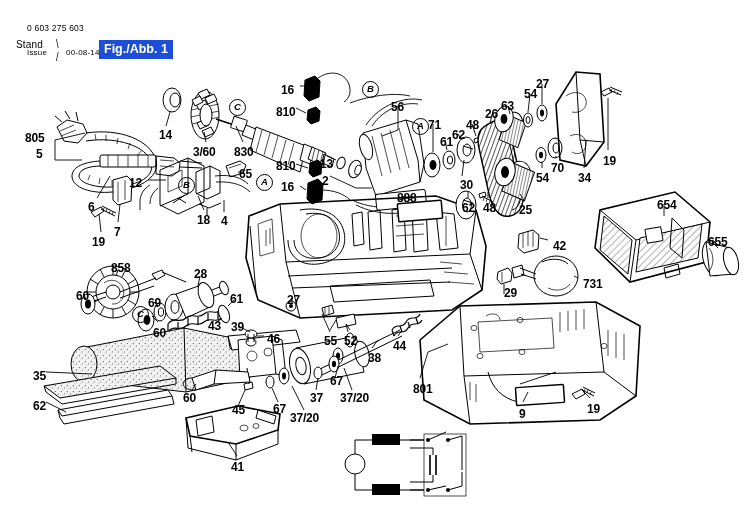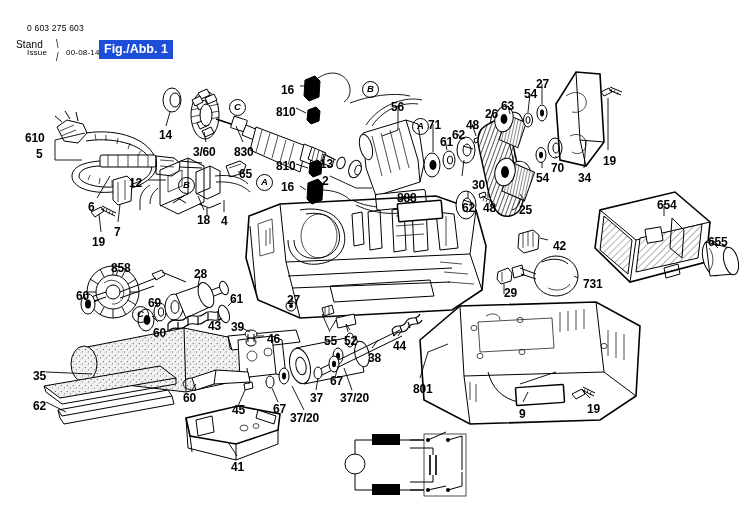--- a/index.html
+++ b/index.html
@@ -531,21 +531,21 @@
       <path d="M523,402 L528,392"></path>
       <path d="M590,398 L584,392"></path>
       <path d="M46,372 L92,374"></path>
       <path d="M46,402 L66,412"></path>
       <path d="M192,390 L196,384"></path>
       <path d="M402,196 L412,200"></path>
     </g>
   </svg>
 
   <div>
-    <div class="lbl" style="left:25px;top:132px">610</div>
+    <div class="lbl" style="left:25px;top:132px">805</div>
     <div class="lbl" style="left:36px;top:148px">5</div>
     <div class="lbl" style="left:88px;top:201px">6</div>
     <div class="lbl" style="left:114px;top:226px">7</div>
     <div class="lbl" style="left:92px;top:236px">19</div>
     <div class="lbl" style="left:129px;top:177px">12</div>
     <div class="lbl" style="left:159px;top:129px">14</div>
     <div class="lbl" style="left:197px;top:214px">18</div>
     <div class="lbl" style="left:221px;top:215px">4</div>
     <div class="lbl" style="left:239px;top:168px">65</div>
     <div class="lbl" style="left:193px;top:146px">3/60</div>
@@ -554,21 +554,21 @@
     <div class="lbl" style="left:276px;top:106px">810</div>
     <div class="lbl" style="left:276px;top:160px">810</div>
     <div class="lbl" style="left:281px;top:181px">16</div>
     <div class="lbl" style="left:320px;top:158px">13</div>
     <div class="lbl" style="left:322px;top:175px">2</div>
     <div class="lbl" style="left:391px;top:101px">56</div>
     <div class="lbl" style="left:428px;top:119px">71</div>
     <div class="lbl" style="left:440px;top:136px">61</div>
     <div class="lbl" style="left:452px;top:129px">62</div>
     <div class="lbl" style="left:466px;top:119px">48</div>
-    <div class="lbl" style="left:472px;top:179px">30</div>
+    <div class="lbl" style="left:460px;top:179px">30</div>
     <div class="lbl" style="left:485px;top:108px">26</div>
     <div class="lbl" style="left:501px;top:100px">63</div>
     <div class="lbl" style="left:524px;top:88px">54</div>
     <div class="lbl" style="left:536px;top:78px">27</div>
     <div class="lbl" style="left:578px;top:172px">34</div>
     <div class="lbl" style="left:603px;top:155px">19</div>
     <div class="lbl" style="left:551px;top:162px">70</div>
     <div class="lbl" style="left:536px;top:172px">54</div>
     <div class="lbl" style="left:519px;top:204px">25</div>
     <div class="lbl" style="left:397px;top:192px">888</div>

